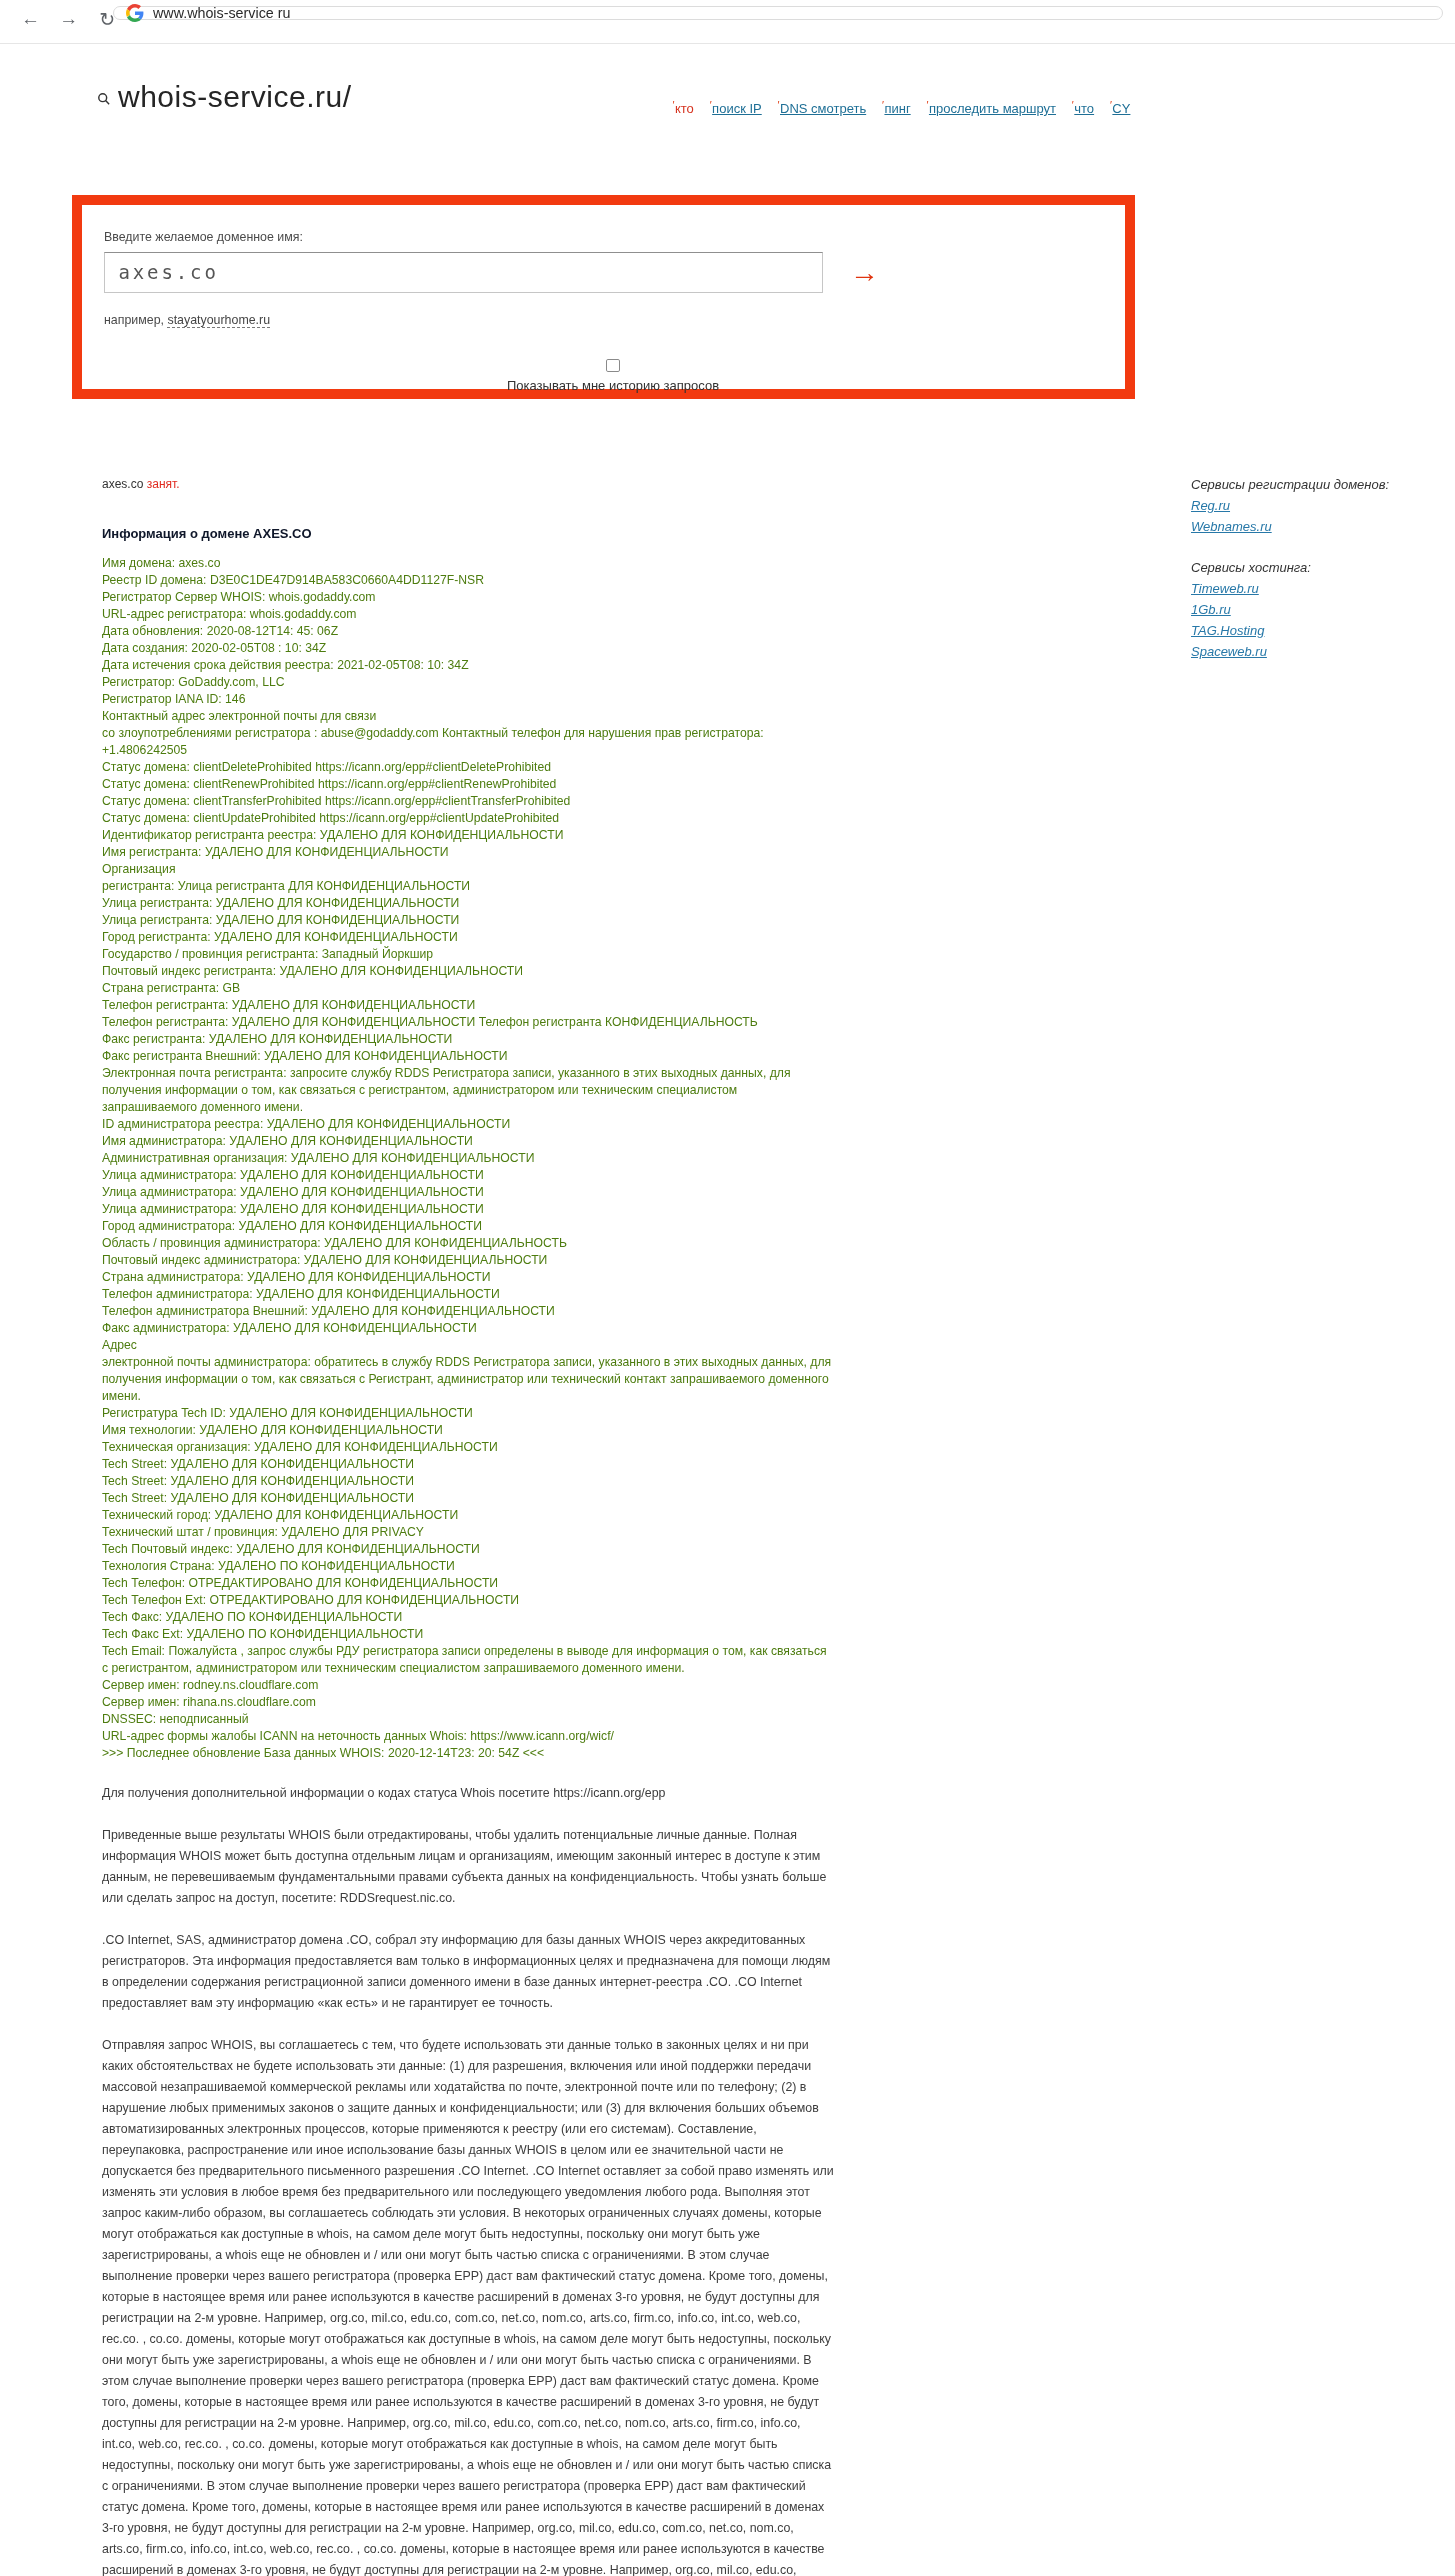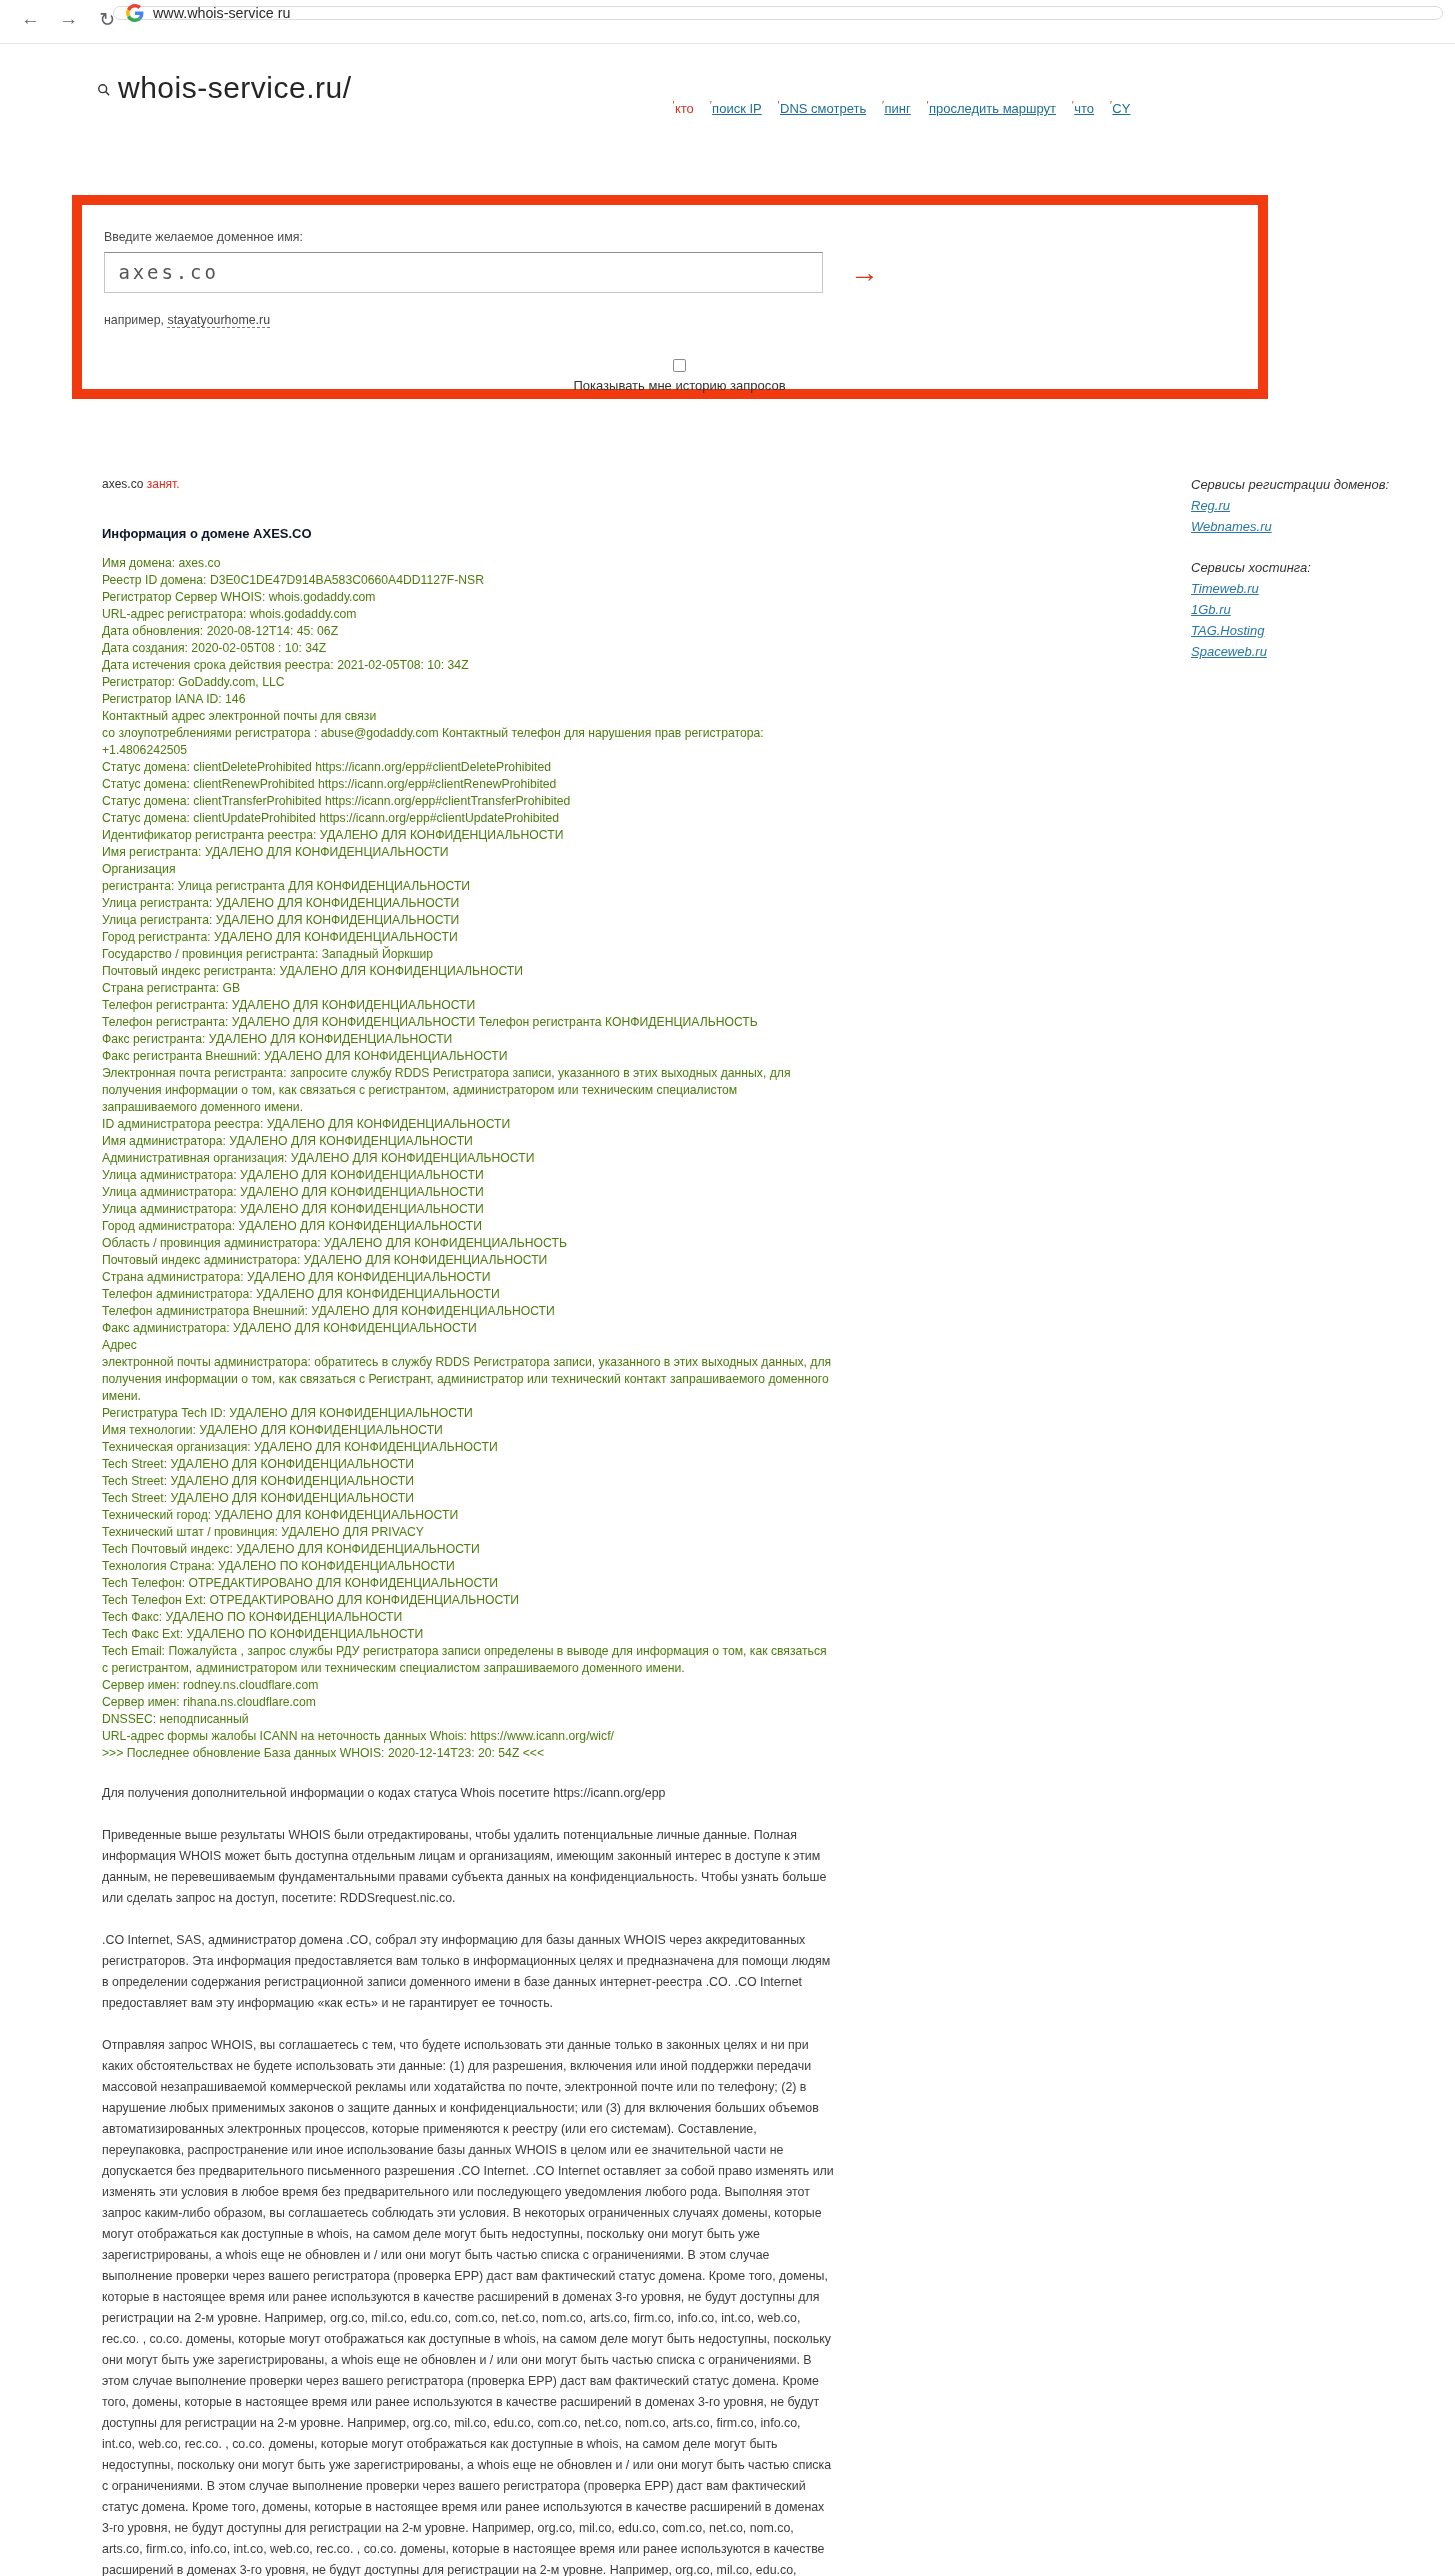--- a/index.html
+++ b/index.html
@@ -16,33 +16,33 @@
   .nav-btns { position:absolute; left:19px; top:7.6px; display:flex; gap:15.3px;
     font-size:19px; color:#5f6368; }
   .nav-btns span { width:23px; text-align:center; }
   .url-pill { position:absolute; left:113px; top:5.7px; width:1330px; height:14px;
     border:1.9px solid #dcdcdc; border-radius:16px; background:#fff;
     display:flex; align-items:center; padding-left:12.4px; gap:8.6px; }
   .g-logo { width:18px; height:18px; flex:0 0 auto; }
   .url-text { font-size:14.3px; color:#2b2b2b; }
 
   
-  .site-logo { position:absolute; left:97px; top:71px; display:flex;
+  .site-logo { position:absolute; left:97px; top:80px; display:flex;
     align-items:center; gap:6.7px; color:#252525; }
   .site-logo .mag { width:14.3px; height:14.3px; margin-top:3.8px; }
   .site-logo .logo-text { font-size:30px; letter-spacing:0.5px; color:#252525; }
   .top-nav { position:absolute; left:672px; top:101px; width:726px;
     display:flex; gap:15.3px; font-size:13px; white-space:nowrap; }
   .top-nav .tick { color:#e0380f; font-size:10.5px; position:relative; top:-3.8px;
     margin-right:1px; font-style:italic; }
   .top-nav a { color:#1e6f96; }
   .top-nav .active { color:#d6331f; text-decoration:none; }
 
   
-  .search-box { position:absolute; left:72px; top:195px; width:1196px; height:204px;
+  .search-box { position:absolute; left:72px; top:195px; width:1063px; height:204px;
     border:10.5px solid #f23a10; background:#fff; }
   .sb-label { margin:25px 0 0 22px; font-size:12.4px; color:#4a4a4a; }
   .input-row { margin:7.6px 0 0 22px; display:flex; align-items:center; }
   .domain-input { width:719px; height:41px; border:1px solid #c6c6c6;
     border-top-color:#8f8f8f; font-family:"DejaVu Sans Mono", monospace;
     font-size:19px; letter-spacing:2.9px; color:#555; padding-left:13.4px; outline:none; }
   .submit-arrow { margin-left:27px; color:#e0340f; font-size:29px; line-height:1;
     cursor:pointer; }
   .sb-example { margin:20px 0 0 22px; font-size:12.4px; color:#4a4a4a; }
   .sb-example a { color:#444; text-decoration:none; border-bottom:1px dashed #777; }

